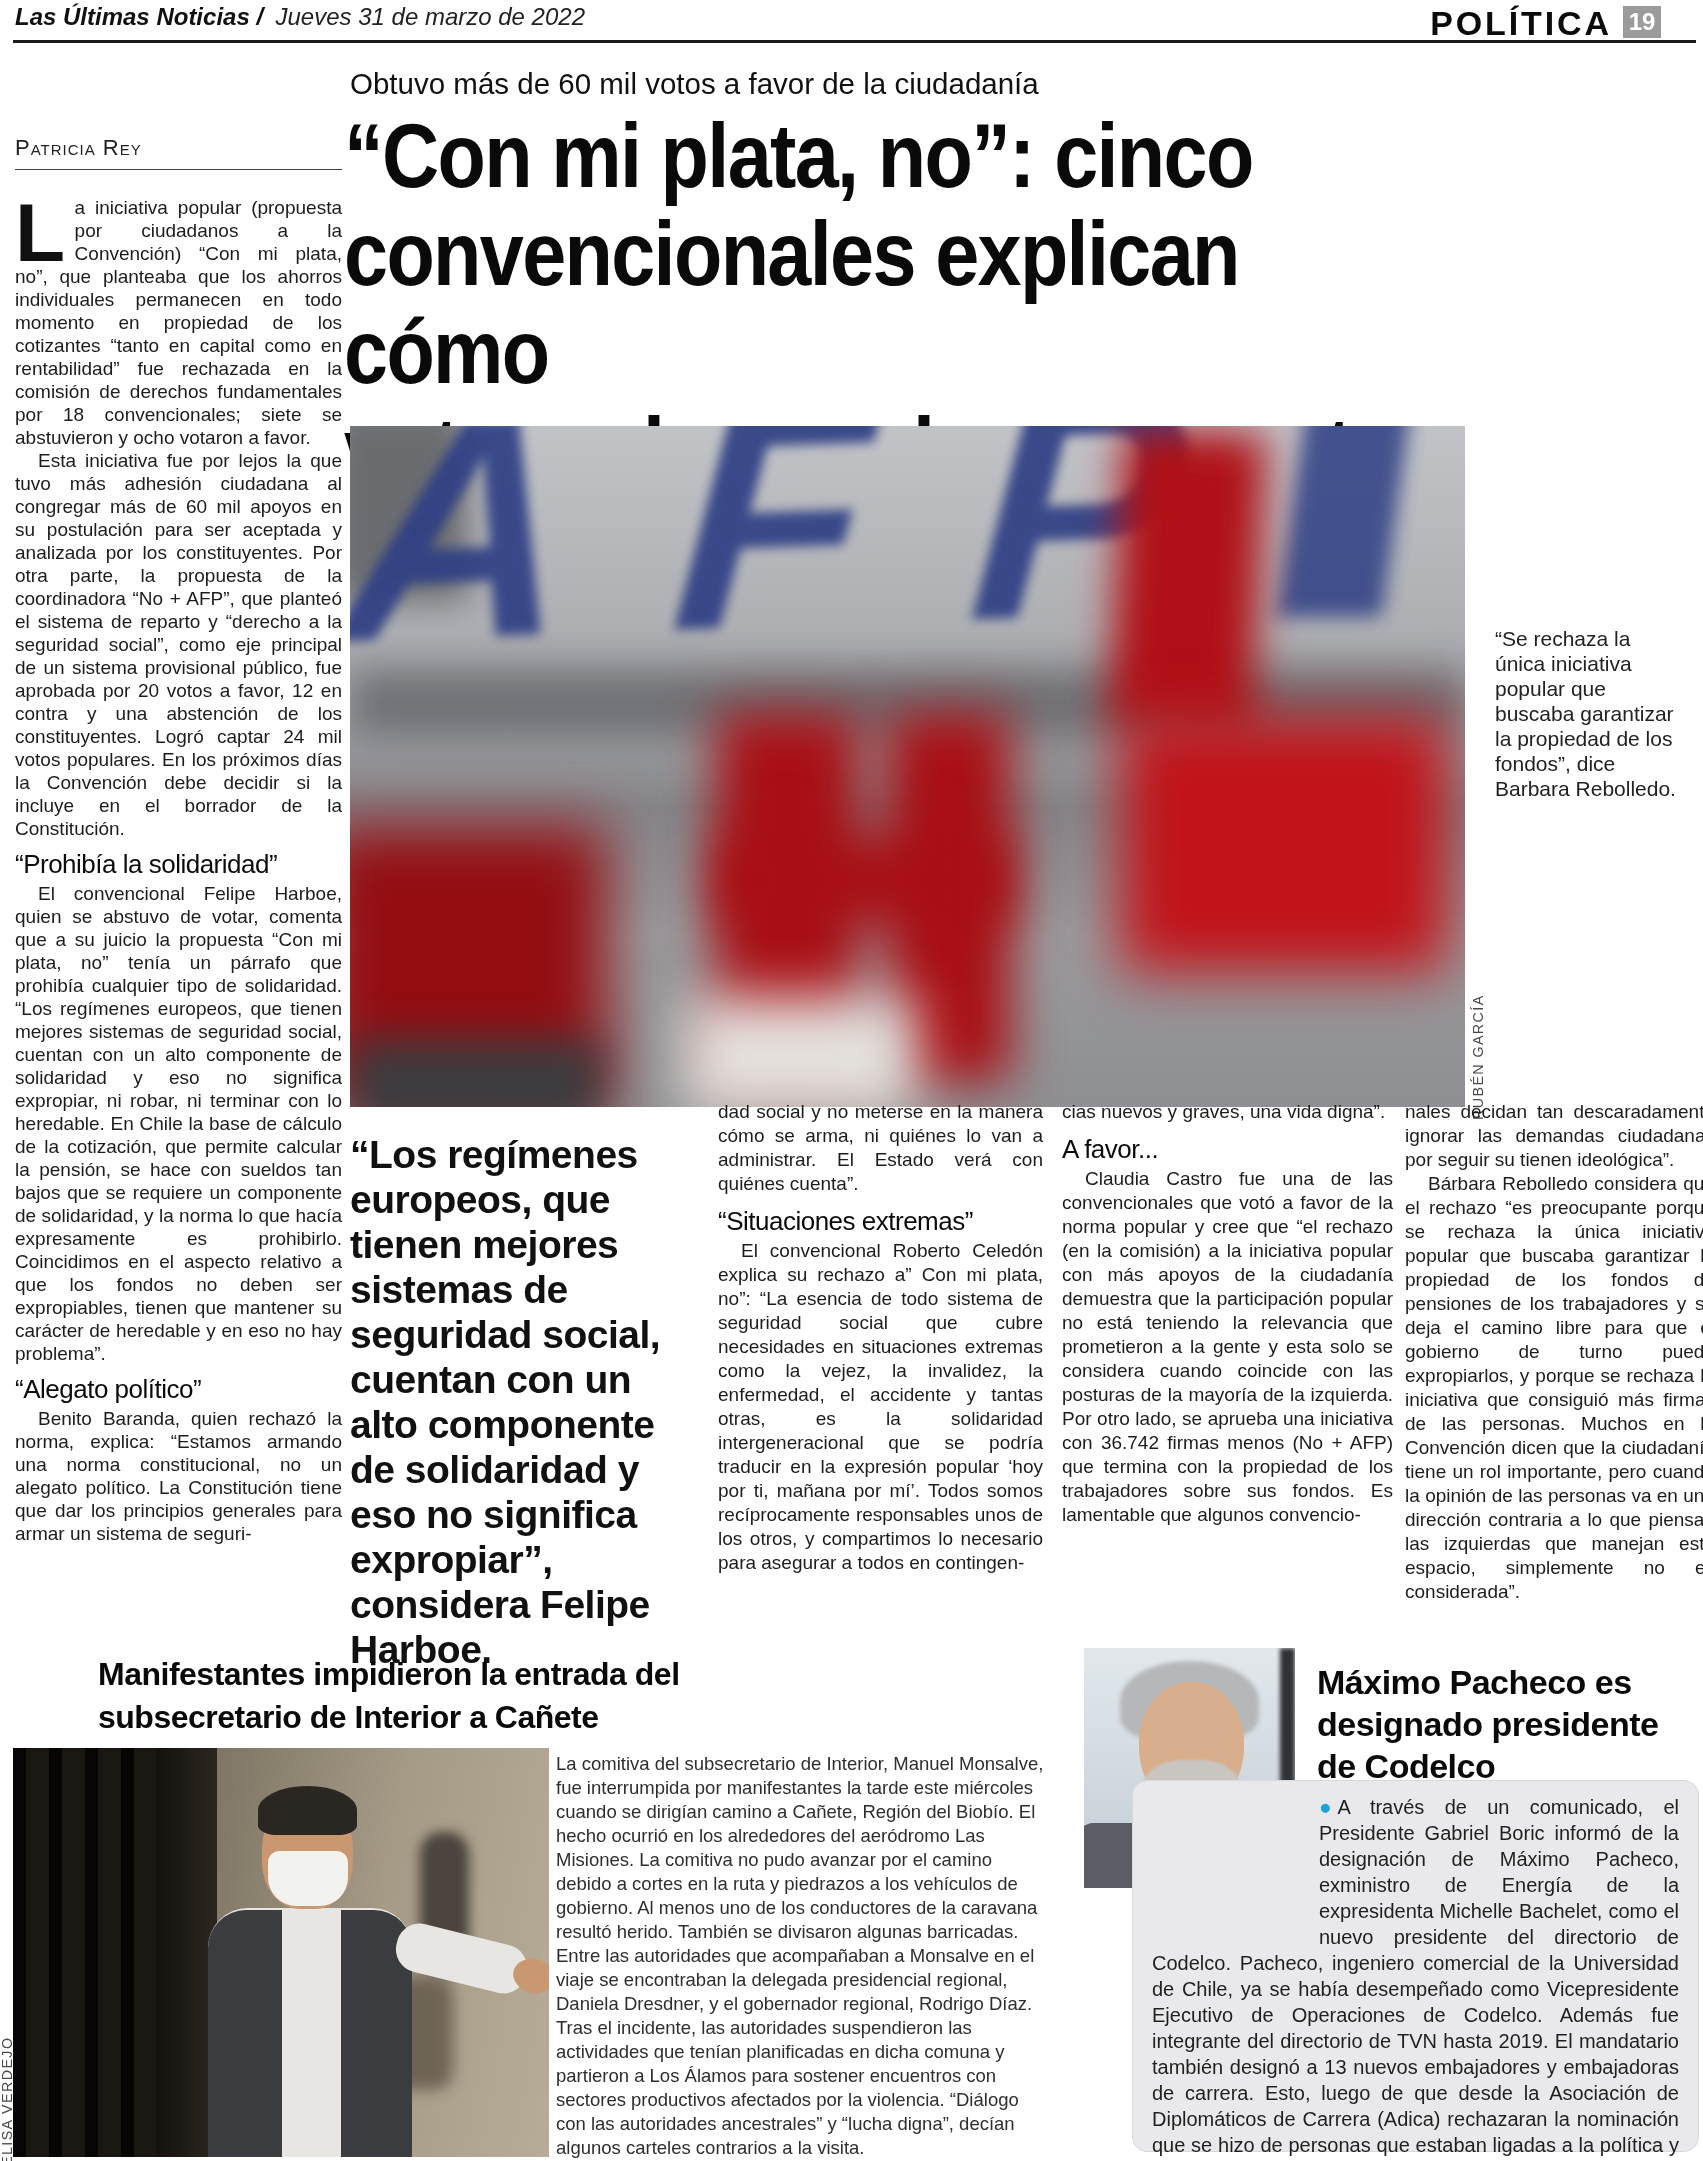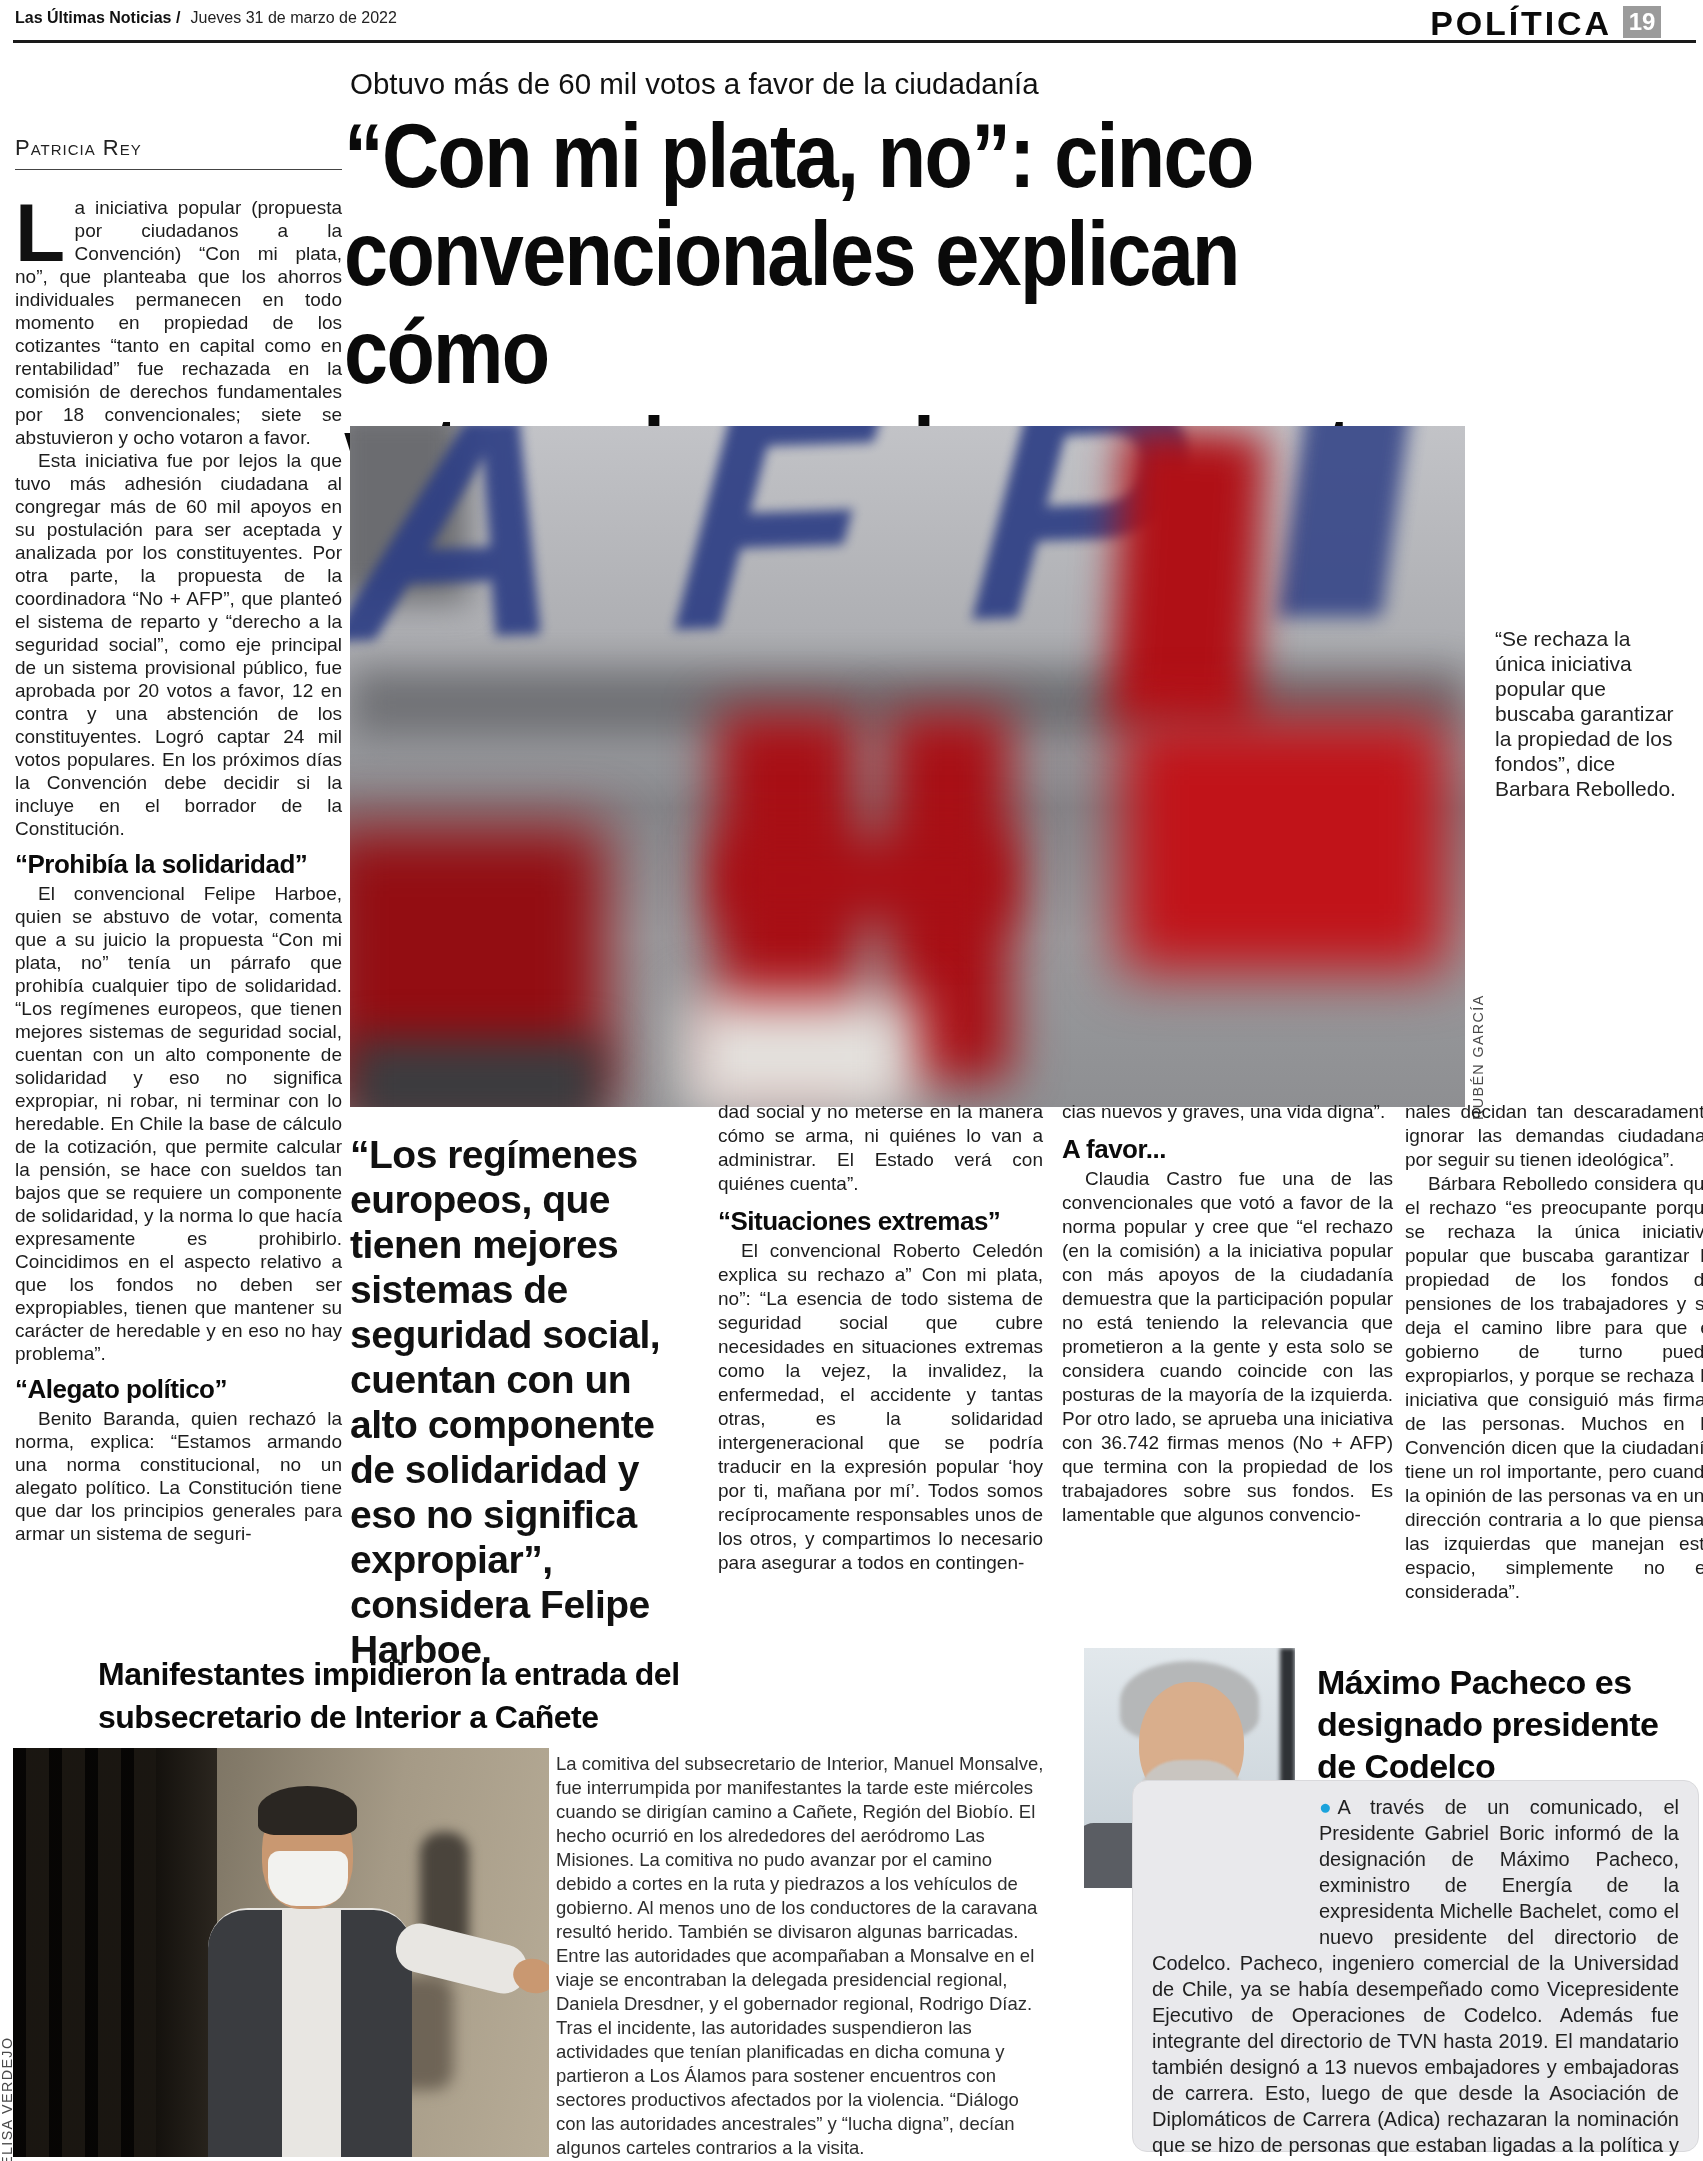--- a/index.html
+++ b/index.html
@@ -1,39 +1,39 @@
 <!DOCTYPE html>
 <html style="font-size:15px"><head>
 <meta charset="utf-8">
 <style>
   html,body{margin:0;padding:0;background:#ffffff;}
   body{width:1703px;height:2162px;position:relative;overflow:hidden;
        font-family:"Liberation Sans", sans-serif;color:#1c1c1c;}
   .abs{position:absolute;}
 
   
-  .masthead-left{left:15px;top:9px;font-size:16px;}
+  .masthead-left{left:15px;top:3px;font-size:24px;font-style:italic;}
   .masthead-left .paper{font-weight:bold;color:#111;}
   .masthead-left .date{font-weight:400;color:#222;margin-left:5.7px;}
   .masthead-right{right:91px;top:3.8px;font-size:34px;font-weight:bold;letter-spacing:2.9px;color:#0b0b0b;}
   .page-badge{right:42px;top:5.7px;width:38px;height:32px;background:#9b9b9b;color:#fff;
               font-size:24px;font-weight:bold;display:flex;align-items:center;justify-content:center;}
   .masthead-rule{left:13.3px;top:40px;width:1683px;height:2.9px;background:#1a1a1a;}
 
   
   .kicker{left:350px;top:67px;font-size:29.5px;color:#111;}
   .headline{left:344px;top:107px;width:1265px;font-size:90px;line-height:98px;font-weight:bold;
             color:#0a0a0a;letter-spacing:-1.9px;transform:scaleX(0.88);transform-origin:left top;}
   .byline{left:15px;top:135px;width:327px;font-variant:small-caps;font-size:22px;letter-spacing:1px;
           color:#222;border-bottom:1.9px solid #444;padding-bottom:7.6px;}
   .leftcol{left:15px;top:196px;width:327px;font-size:19px;line-height:23px;text-align:justify;color:#1c1c1c;}
   .leftcol p{margin:0;text-indent:23px;}
   .leftcol p.first{text-indent:0;}
   .dropcap{float:left;font-size:82px;line-height:61px;font-weight:bold;color:#111;padding:5.7px 9.5px 1.9px 0;}
-  .subhead{font-weight:bold;font-size:26px;letter-spacing:-0.5px;color:#0b0b0b;margin:13.3px 0 5.7px;text-indent:0;text-align:left;}
+  .subhead{font-weight:normal;font-size:26px;letter-spacing:-0.5px;color:#0b0b0b;margin:13.3px 0 5.7px;text-indent:0;text-align:left;}
 
   
   .main-photo{left:350px;top:426px;width:1115px;height:681px;overflow:hidden;
       background:linear-gradient(180deg,#c2c3c7 0%,#aeafb3 30%,#97989c 48%,#85868a 56%,#9a9b9e 75%,#8e8f92 100%);}
   .main-photo .shape{position:absolute;}
   .afp-letters{left:-4.8px;top:-90px;font-size:314px;font-weight:bold;font-style:italic;
       letter-spacing:105px;color:#2e3f85;filter:blur(5.7px);transform:skewX(-6deg) rotate(-2deg);opacity:.92;}
   .afp-extra{left:942px;top:-28.5px;width:105px;height:219px;background:#2e3f85;filter:blur(9.5px);transform:skewX(-8deg);opacity:.85;}
   .mid-band{left:0;top:243px;width:100%;height:67px;background:#5c5d61;filter:blur(19px);opacity:.7;}
   .red-bar-right{left:766px;top:4.8px;width:143px;height:295px;background:#b01016;filter:blur(21px);transform:rotate(3deg);}

